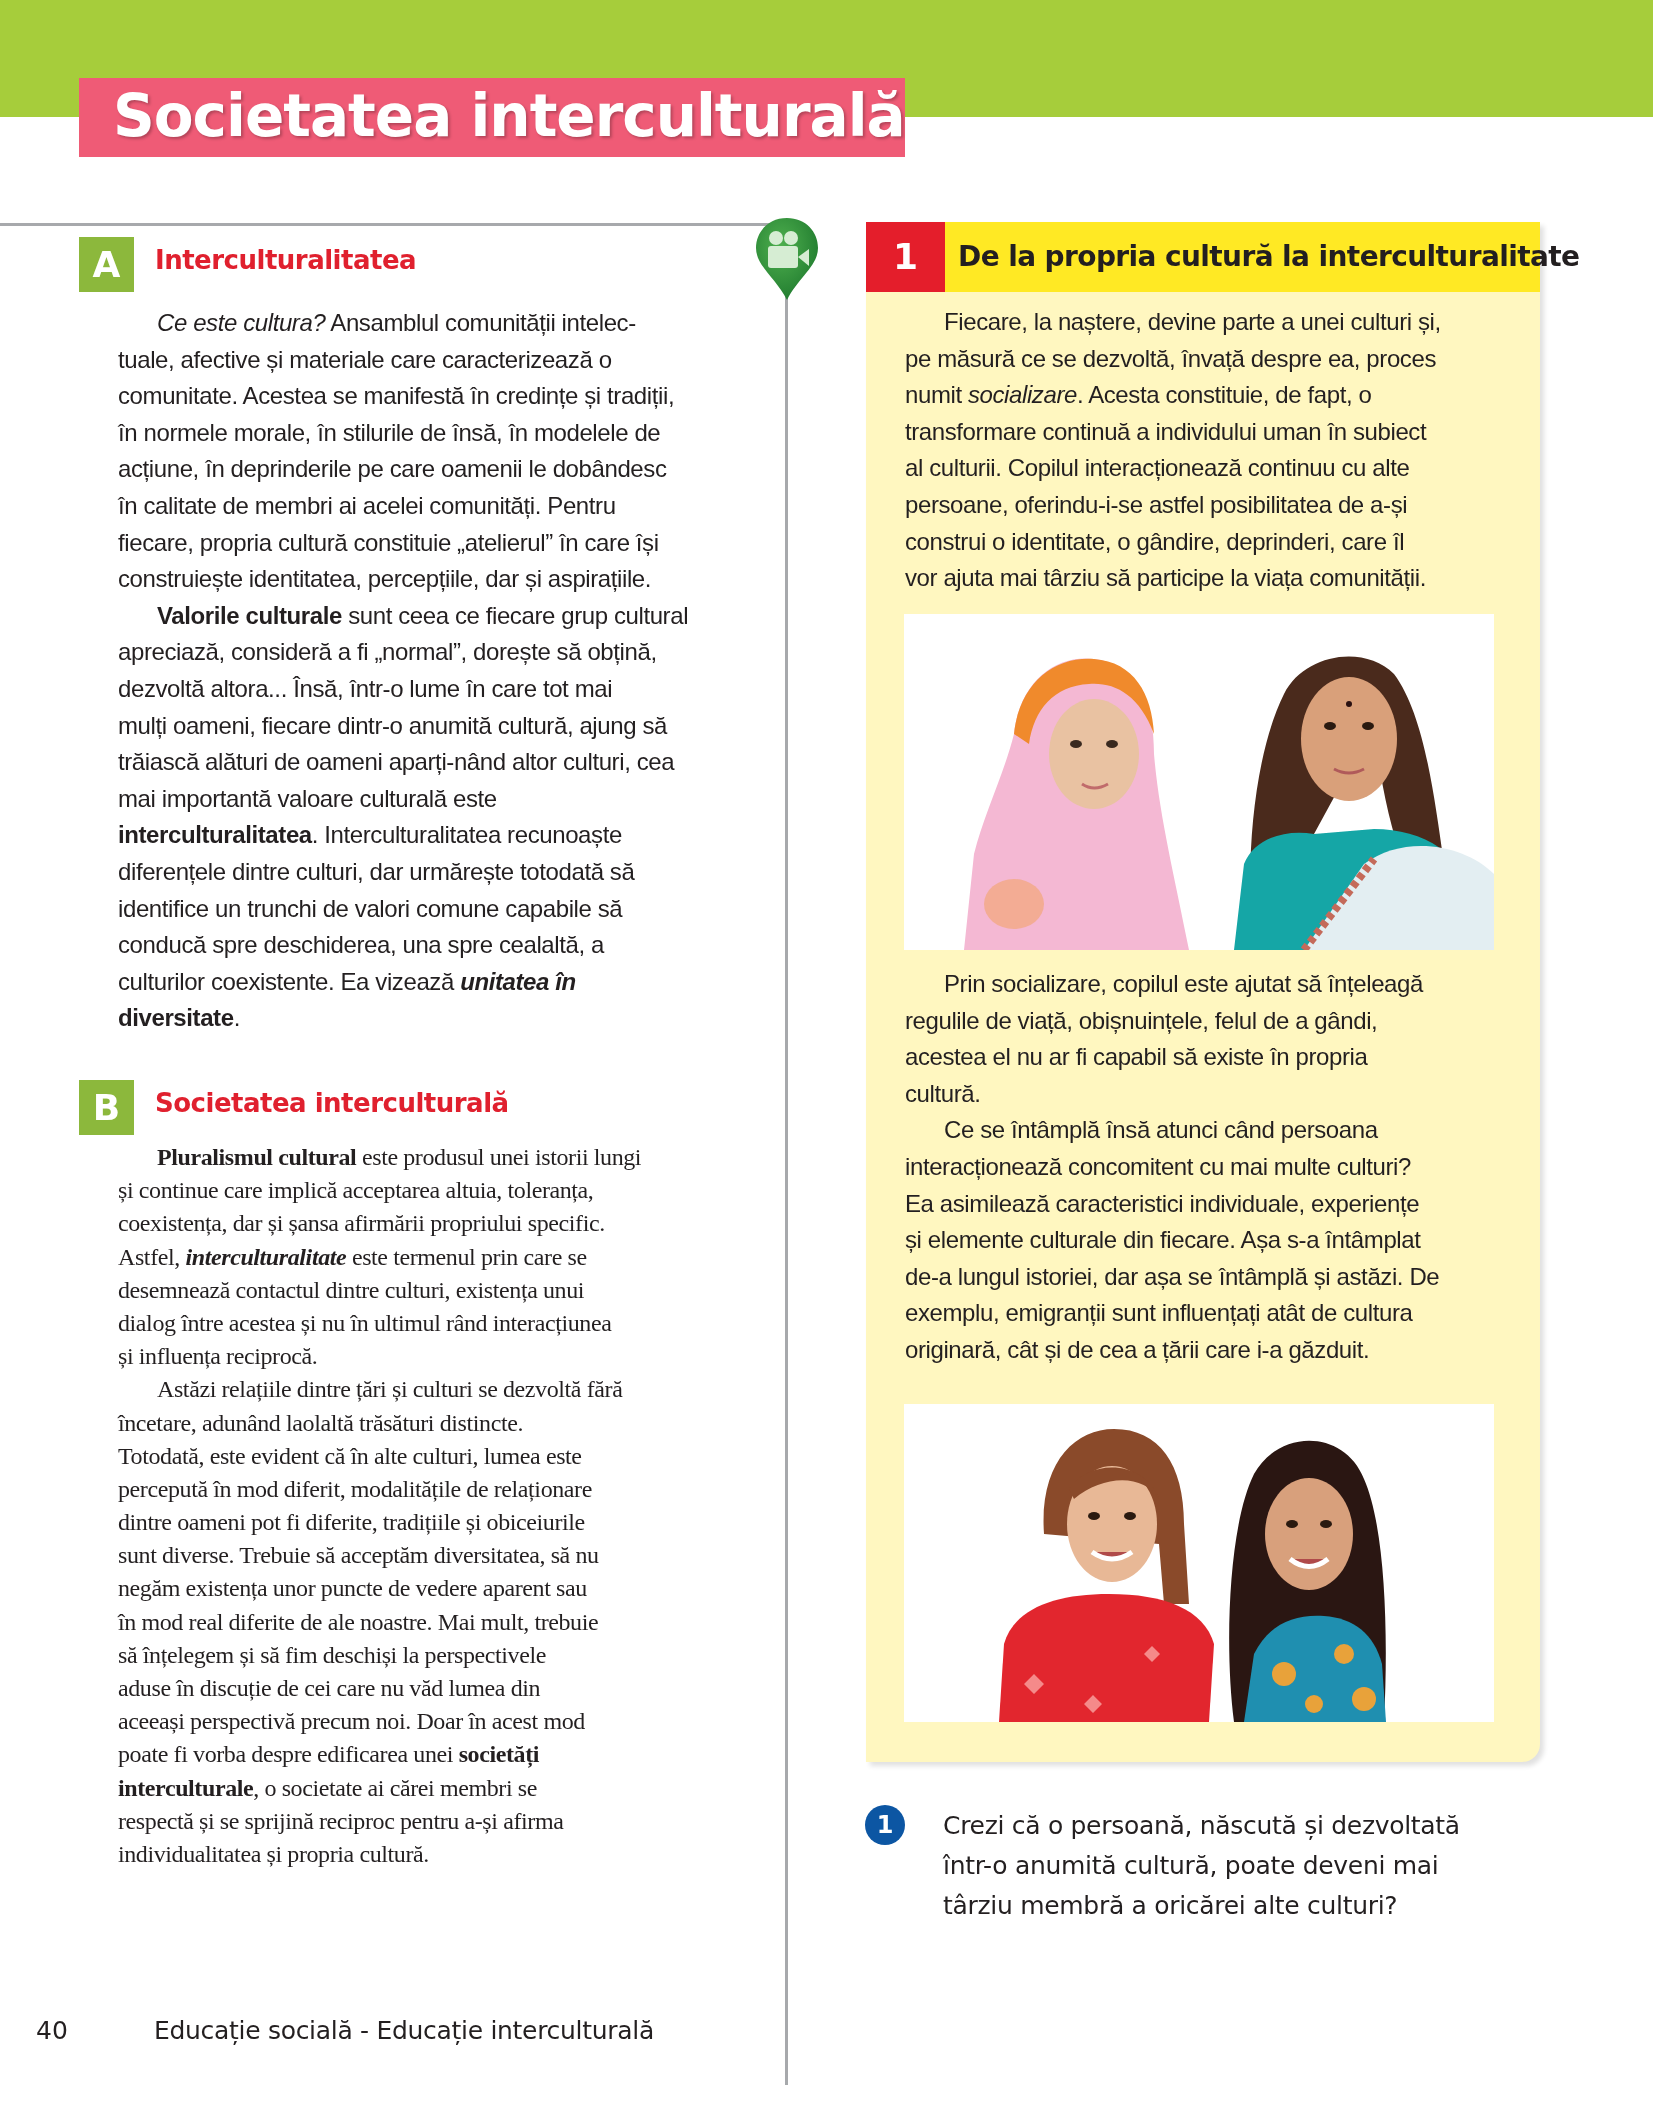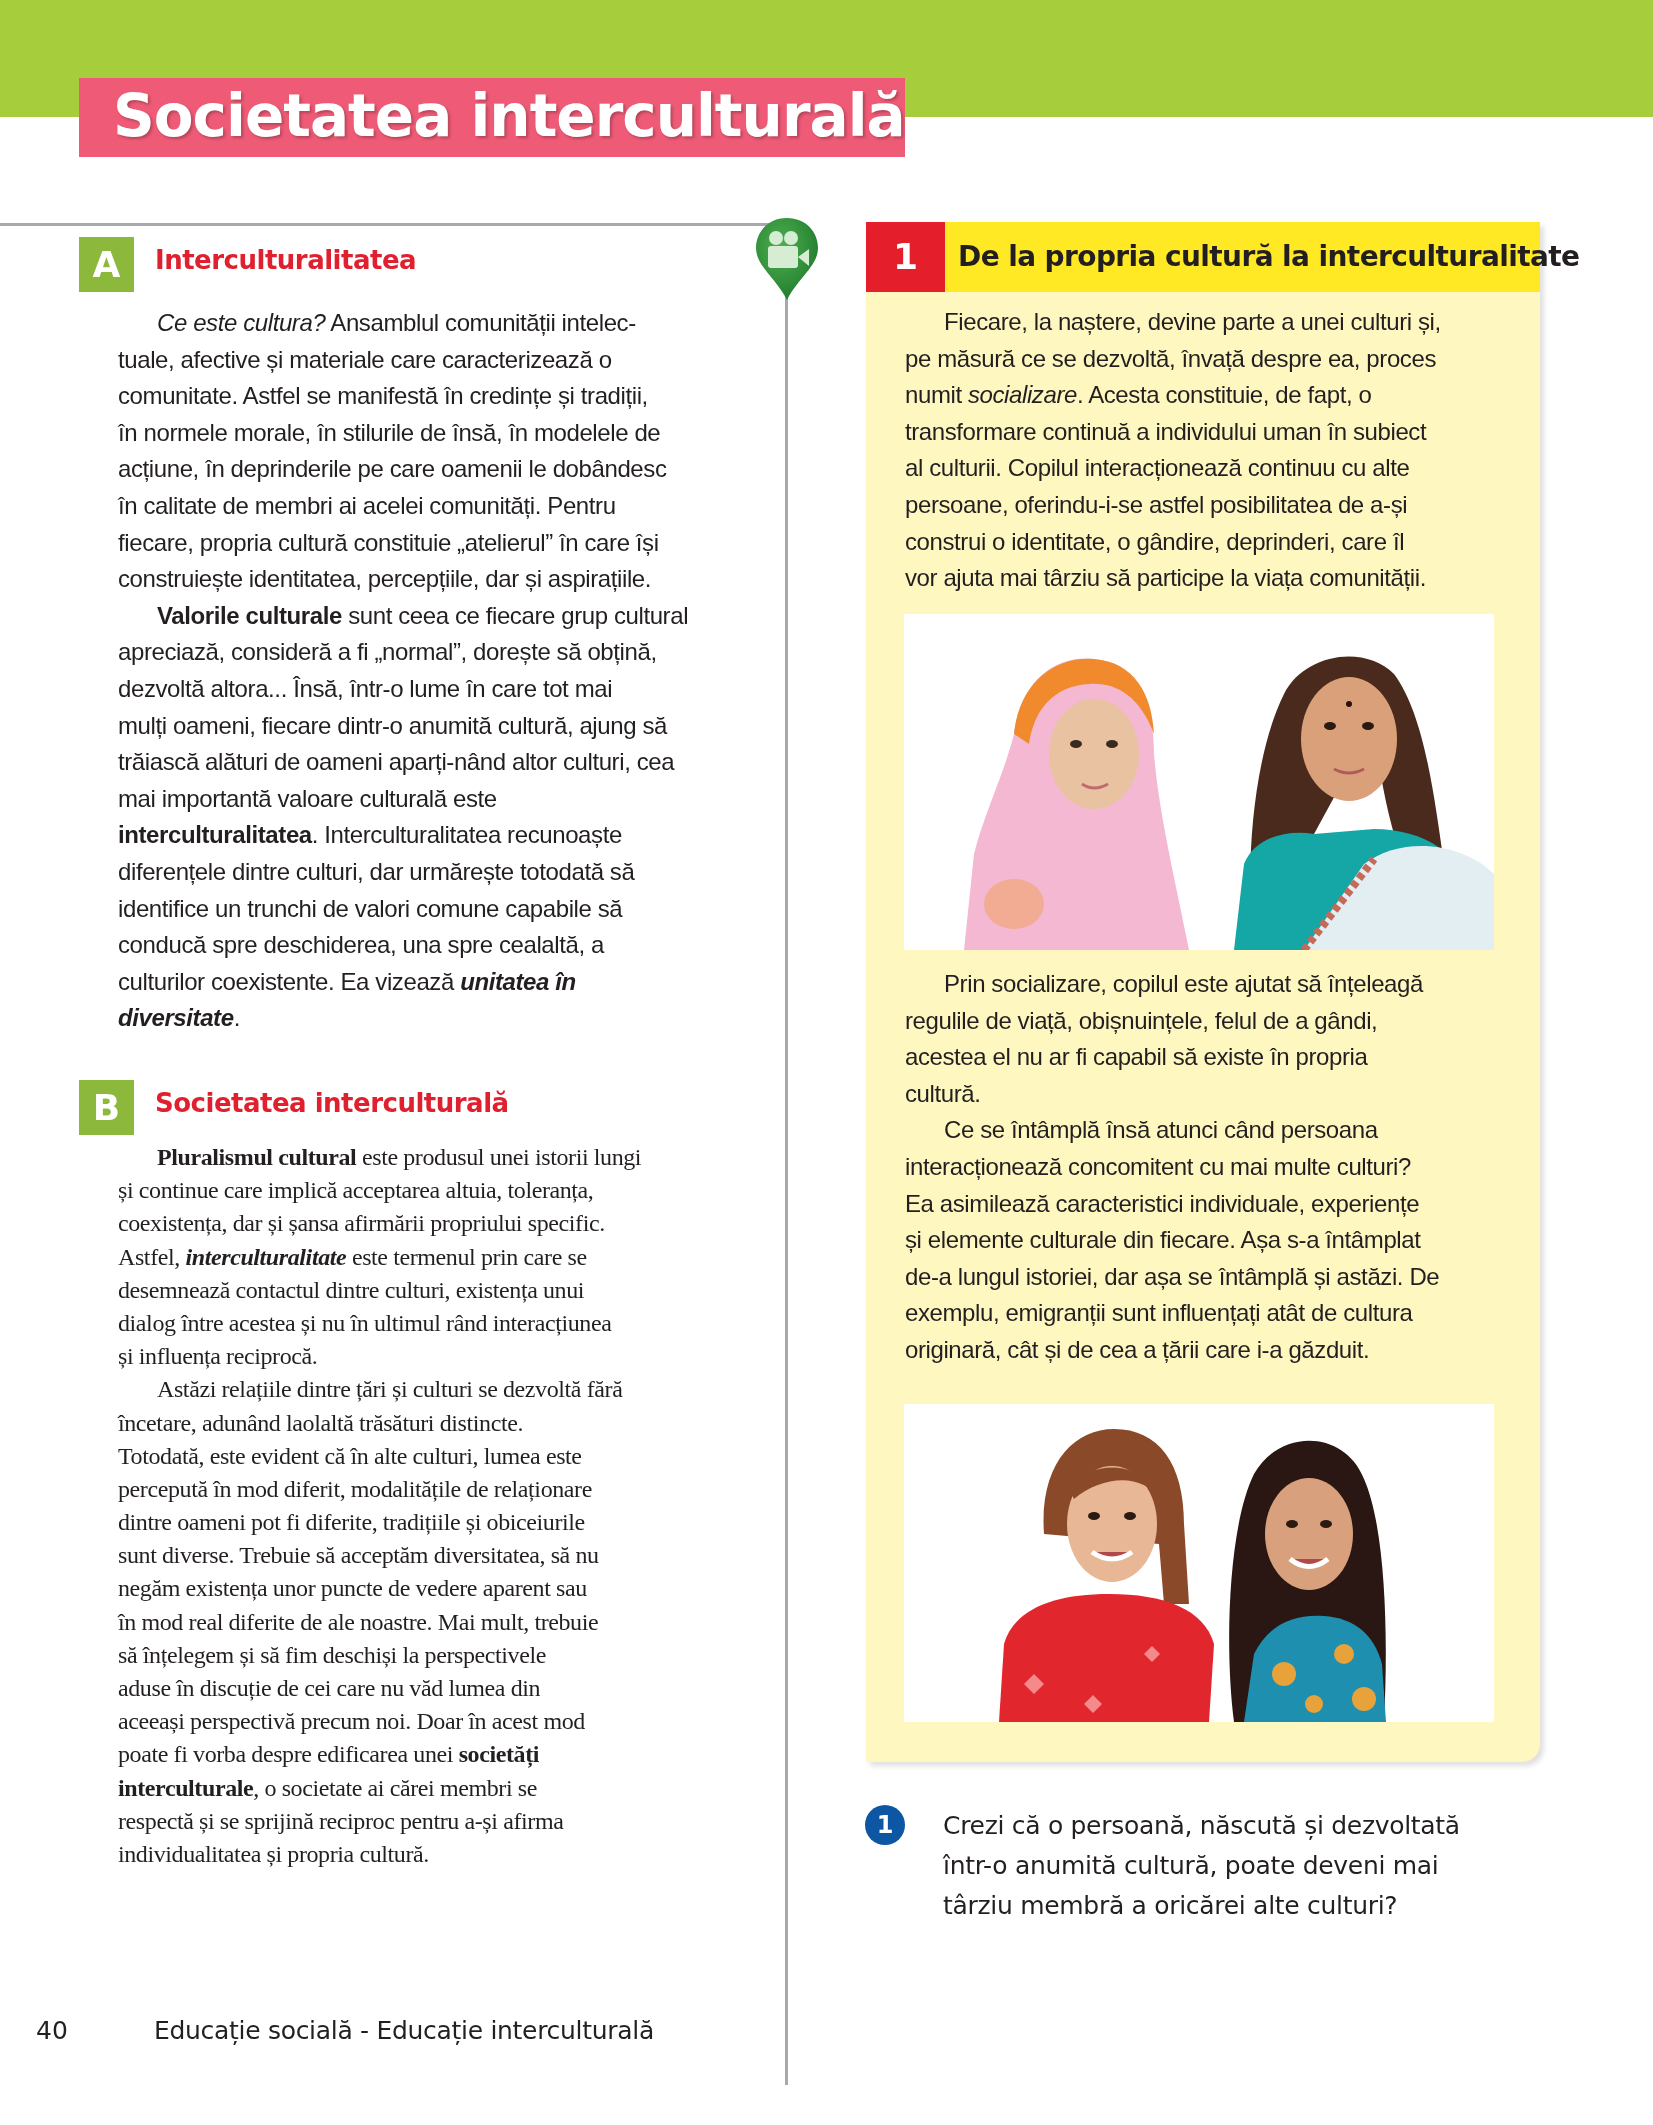--- a/index.html
+++ b/index.html
@@ -63,38 +63,38 @@
     <rect x="14" y="30" width="30" height="22" rx="3" fill="#d6edd3"></rect>
     <path d="M44 41 L55 33 L55 50 Z" fill="#d6edd3"></path>
   </svg>
 </div>
 
 <div class="sec-badge" style="left:79px; top:237px;">A</div>
 <div class="sec-title" style="left:155px; top:245px;">Interculturalitatea</div>
 <div class="body-text" id="secA" style="left:118px; top:305px;">
     <div class="line indent"><span></span><i>Ce este cultura?</i><span> Ansamblul comunității intelec-</span></div>
     <div class="line">tuale, afective și materiale care caracterizează o</div>
-    <div class="line">comunitate. Astfel se manifestă în credințe și tradiții,</div>
+    <div class="line">comunitate. Acestea se manifestă în credințe și tradiții,</div>
     <div class="line">în normele morale, în stilurile de însă, în modelele de</div>
     <div class="line">acțiune, în deprinderile pe care oamenii le dobândesc</div>
     <div class="line">în calitate de membri ai acelei comunități. Pentru</div>
     <div class="line">fiecare, propria cultură constituie „atelierul” în care își</div>
     <div class="line">construiește identitatea, percepțiile, dar și aspirațiile.</div>
     <div class="line indent"><b>Valorile culturale</b><span> sunt ceea ce fiecare grup cultural</span></div>
     <div class="line">apreciază, consideră a fi „normal”, dorește să obțină,</div>
     <div class="line">dezvoltă altora... Însă, într-o lume în care tot mai</div>
     <div class="line">mulți oameni, fiecare dintr-o anumită cultură, ajung să</div>
     <div class="line">trăiască alături de oameni aparți-nând altor culturi, cea</div>
     <div class="line">mai importantă valoare culturală este</div>
     <div class="line"><b>interculturalitatea</b><span>. Interculturalitatea recunoaște</span></div>
     <div class="line">diferențele dintre culturi, dar urmărește totodată să</div>
     <div class="line">identifice un trunchi de valori comune capabile să</div>
     <div class="line">conducă spre deschiderea, una spre cealaltă, a</div>
     <div class="line"><span>culturilor coexistente. Ea vizează </span><b style="font-style: italic; text-align: center;">unitatea în</b></div>
-    <div class="line"><b style="font-style: italic;">diversitate</b><span>.</span></div>
+    <div class="line"><b style="">diversitate</b><span>.</span></div>
   </div>
 
 <div class="sec-badge" style="left:79px; top:1080px;">B</div>
 <div class="sec-title" style="left:155px; top:1088px;">Societatea interculturală</div>
 <div class="body-text tight" id="secB" style="left:118px; top:1141px;font-family:Liberation Serif, serif;">
     <div class="line indent"><b>Pluralismul cultural</b><span> este produsul unei istorii lungi</span></div>
     <div class="line">și continue care implică acceptarea altuia, toleranța,</div>
     <div class="line">coexistența, dar și șansa afirmării propriului specific.</div>
     <div class="line"><span>Astfel, </span><b style="font-style: italic;">interculturalitate</b><span> este termenul prin care se</span></div>
     <div class="line">desemnează contactul dintre culturi, existența unui</div>

